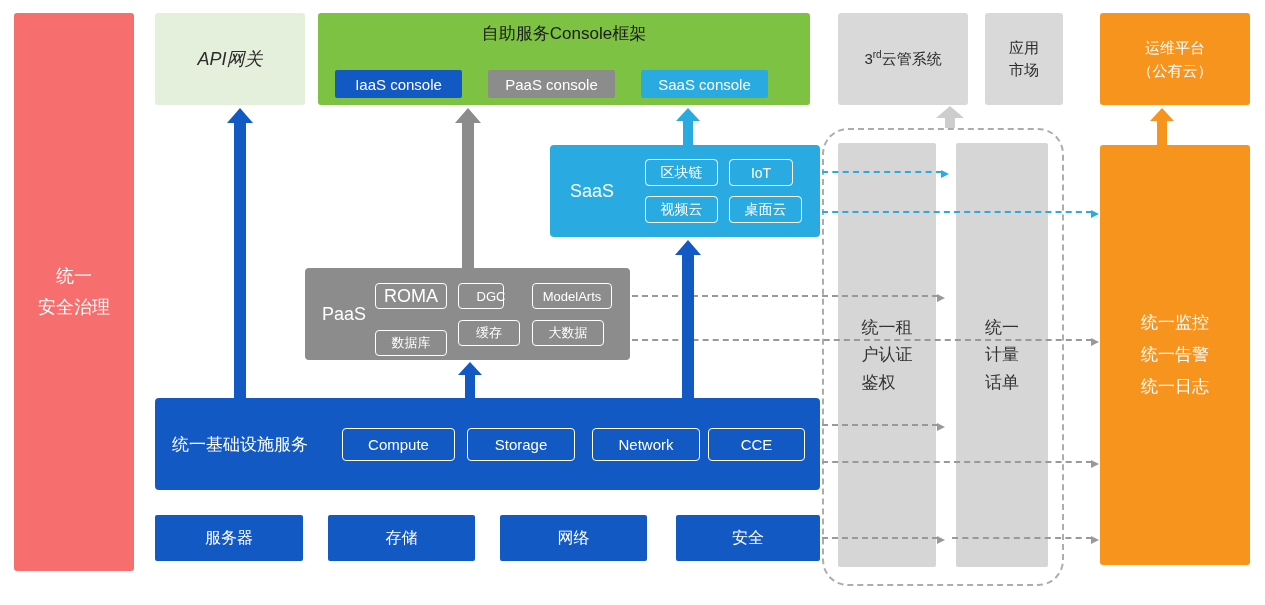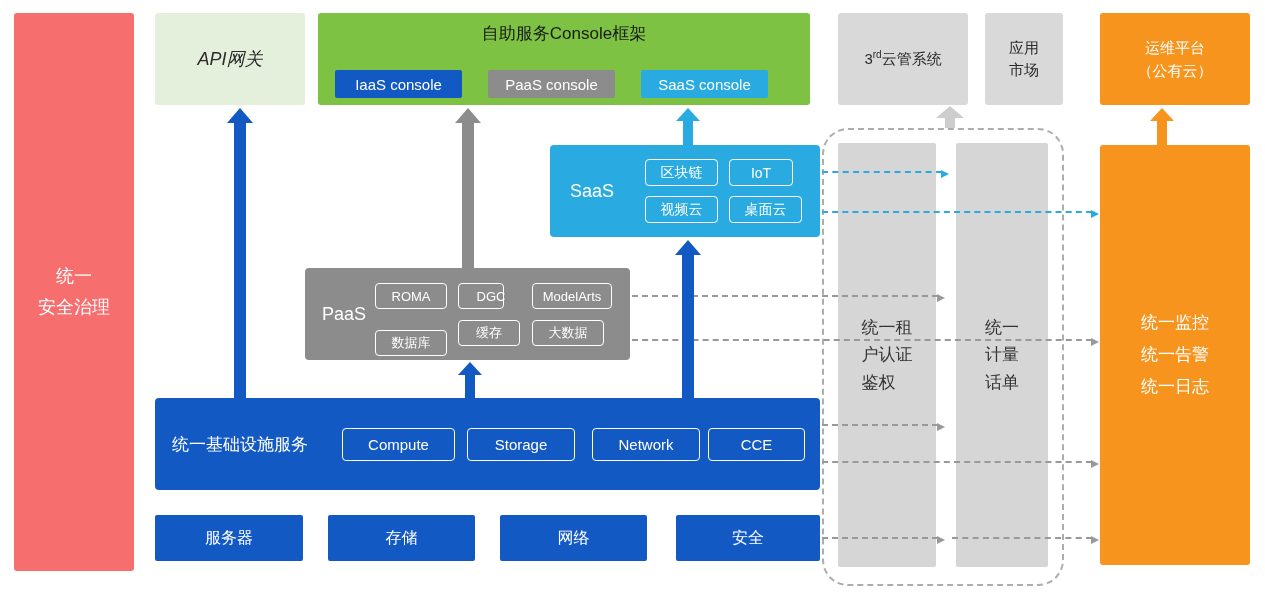--- a/index.html
+++ b/index.html
@@ -70,21 +70,21 @@
     <div class="chip" style="left:95px;top:51px;width:73px;height:27px;font-size:14px;">
       <span>视频云</span>
     </div>
     <div class="chip" style="left:179px;top:51px;width:73px;height:27px;font-size:14px;">
       <span>桌面云</span>
     </div>
   </div>
 
   <div class="abs" style="left:305px;top:268px;width:325px;height:92px;background:#8C8C8C;border-radius:4px;">
     <div class="abs" style="left:17px;top:0;height:100%;display:flex;align-items:center;color:#fff;font-size:18px;">PaaS</div>
-    <div class="chip" style="left:70px;top:15px;width:72px;height:26px;font-size:13px;">
+    <div class="chip" style="left:70px;top:15px;width:72px;height:26px;font-size:18px;">
       <span>ROMA</span>
     </div>
     <div class="chip" style="left:153px;top:15px;width:46px;height:26px;font-size:13px;padding-left:20px;">
       <span>DGC</span>
     </div>
     <div class="chip" style="left:227px;top:15px;width:80px;height:26px;font-size:13px;">
       <span>ModelArts</span>
     </div>
     <div class="chip" style="left:70px;top:62px;width:72px;height:26px;font-size:13px;">
       <span>数据库</span>

